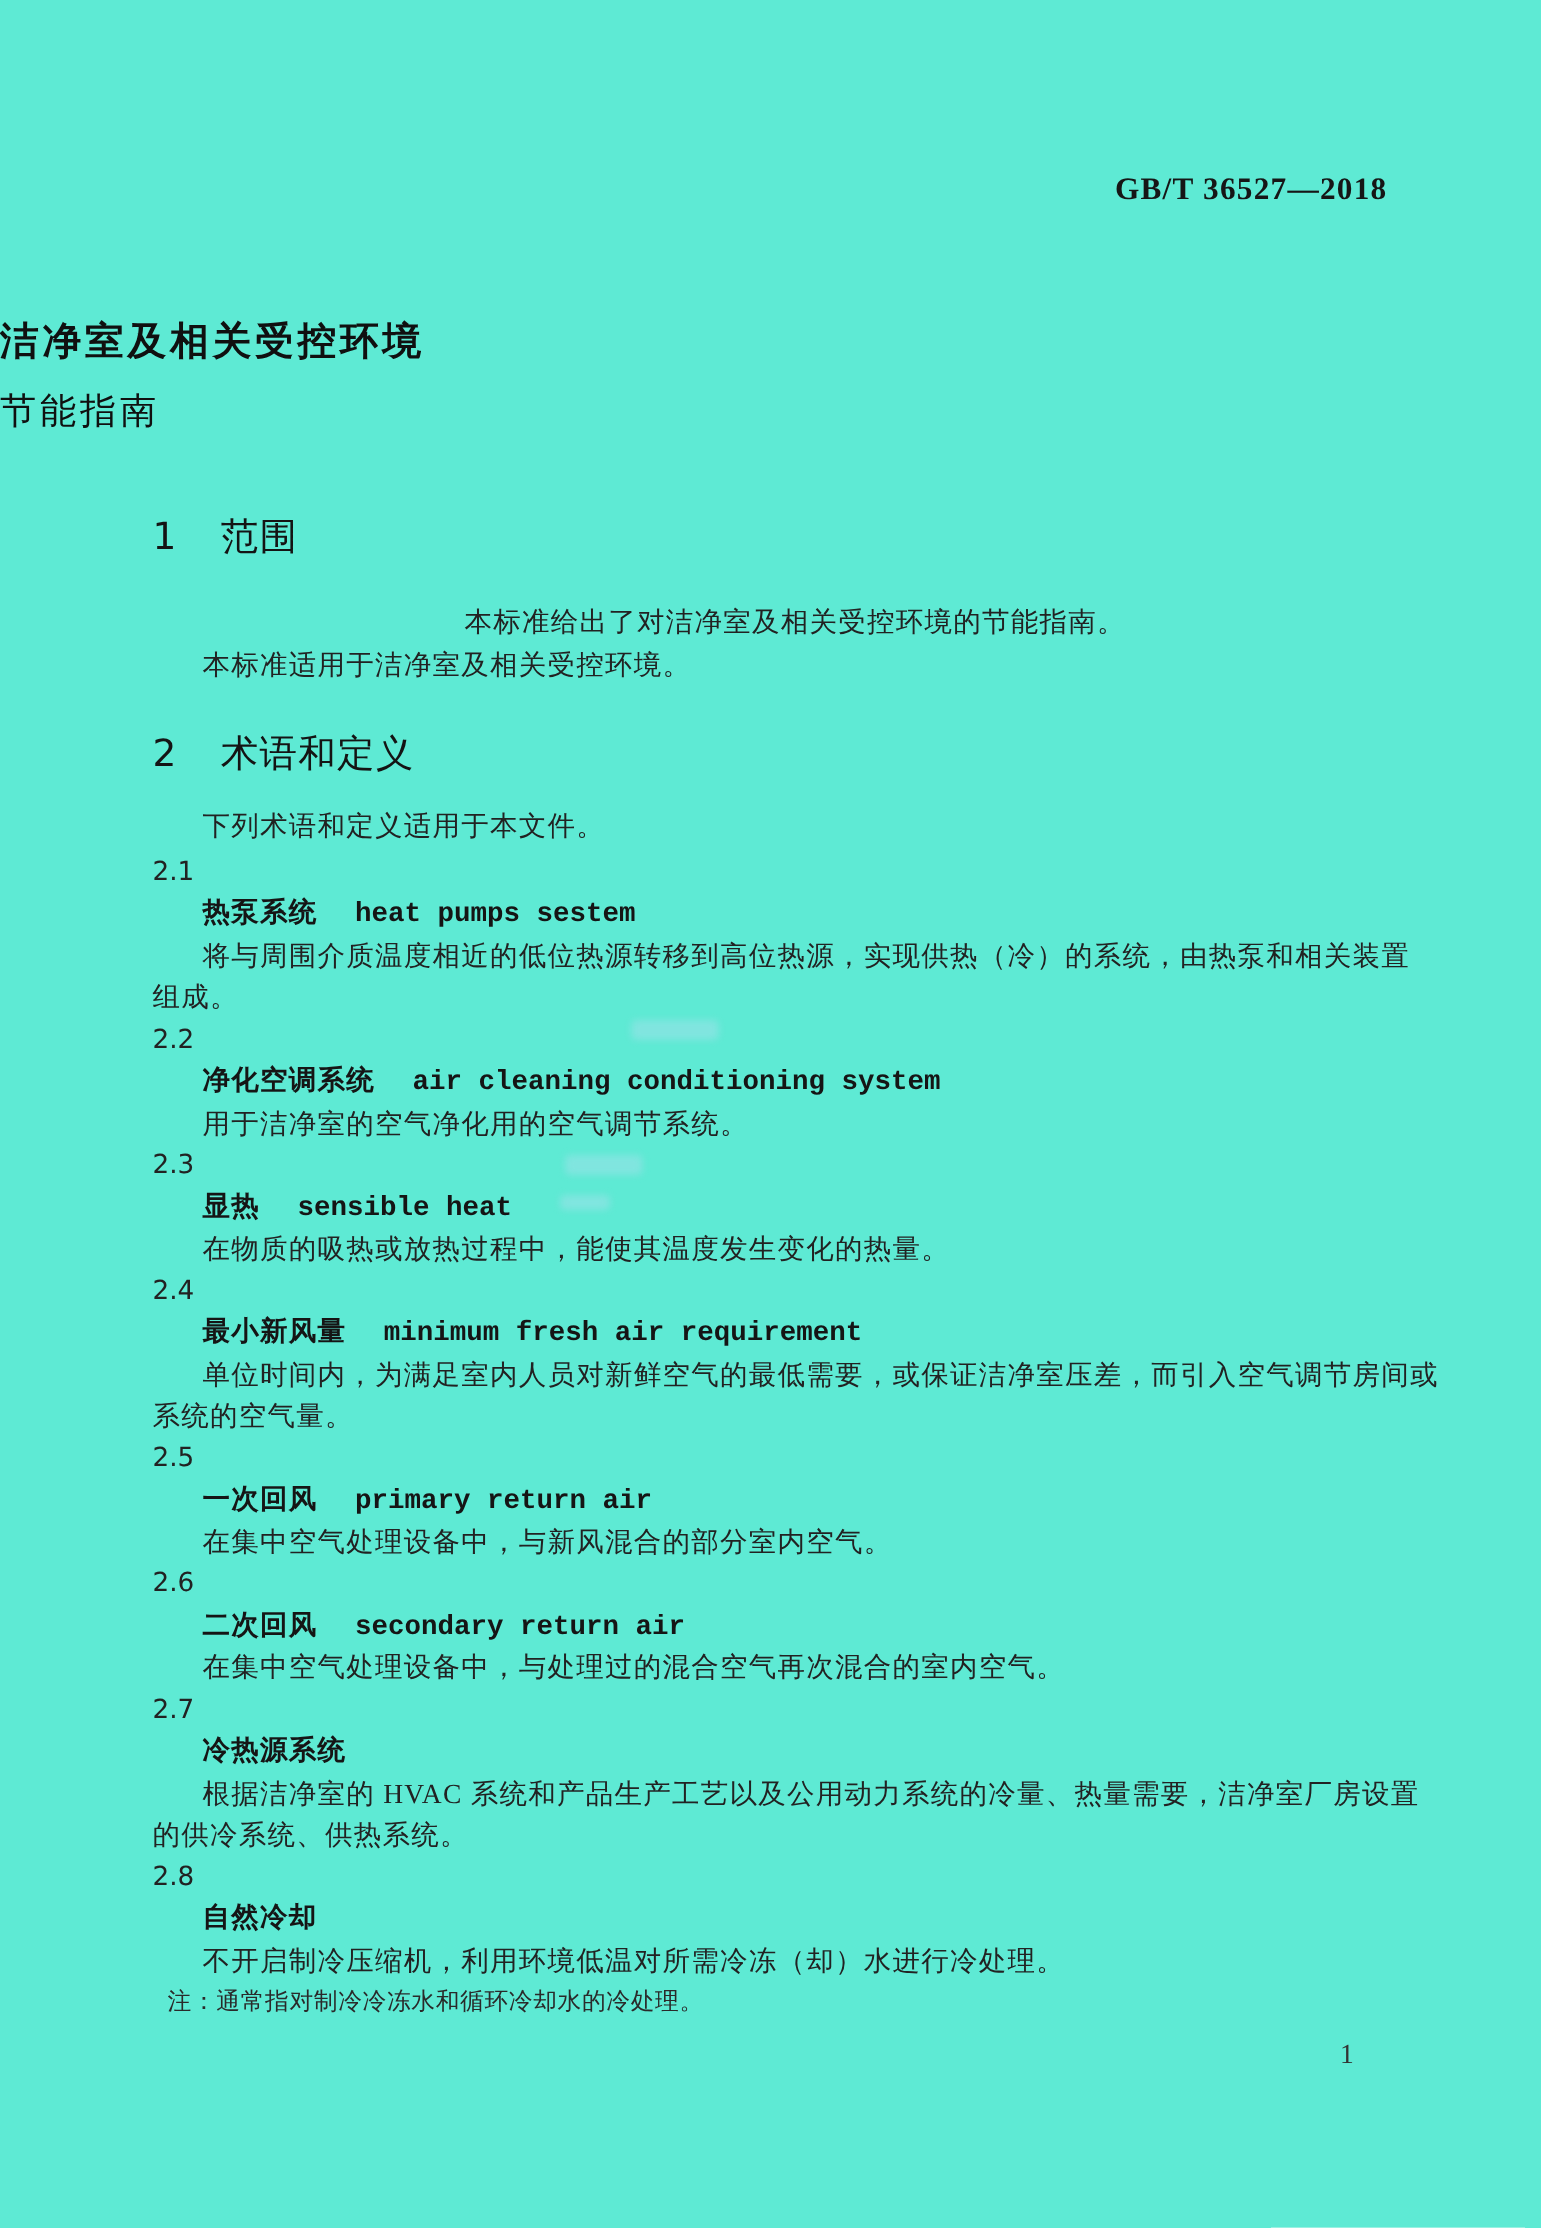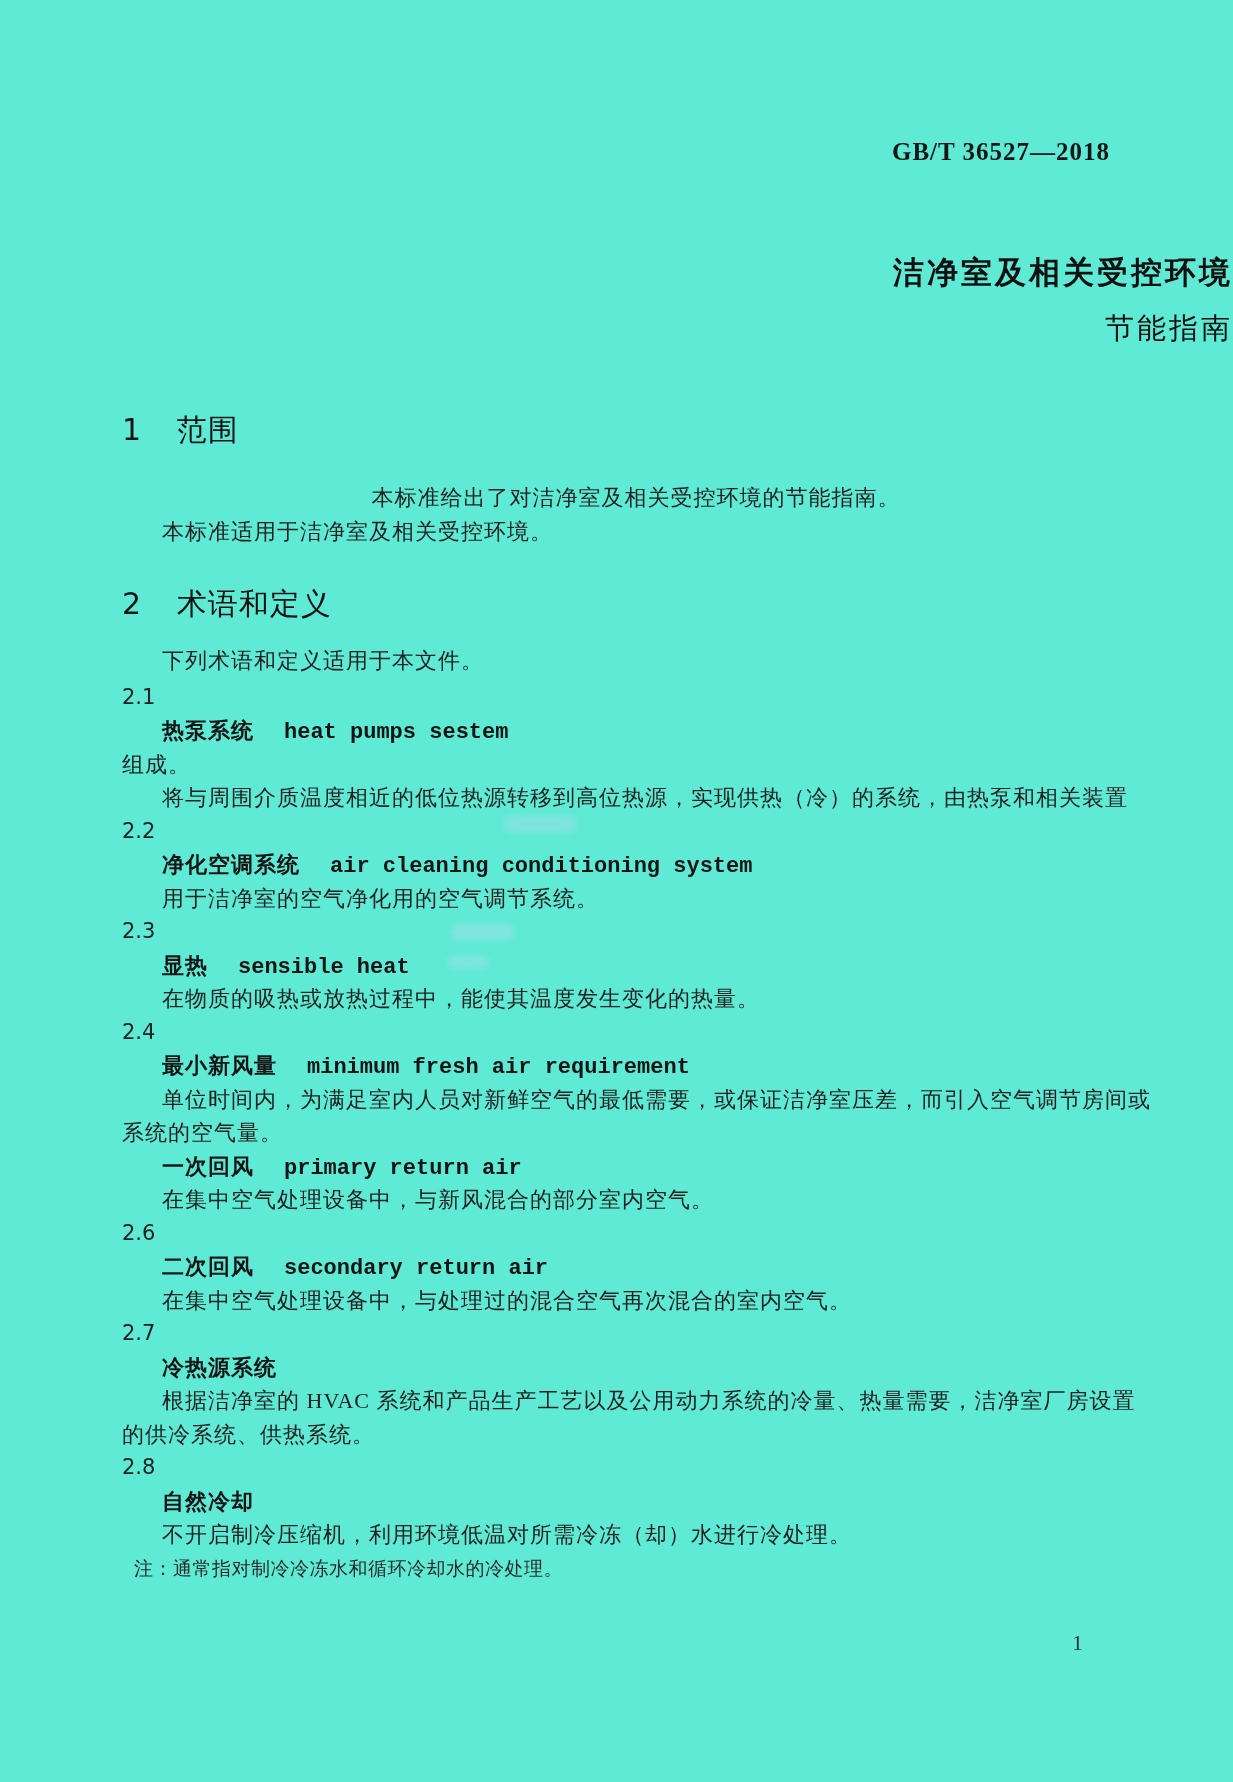--- a/index.html
+++ b/index.html
@@ -26,21 +26,21 @@
     font-size:25px;
     letter-spacing:1px;
     color:#161616;
   }
   
   .title-block{
     position:absolute;
     top:252px;
     left:0;
     width:100%;
-    text-align:right;
+    text-align:left;
     color:#101010;
   }
   .title-line1{
     font-family:"DejaVu Sans","Liberation Sans",sans-serif;
     font-weight:bold;
     font-size:31px;
     letter-spacing:3px;
     margin-bottom:15px;
   }
   .title-line2{
@@ -152,42 +152,43 @@
       <span class="sec-lbl">术语和定义</span>
     </div>
     <div class="ln indent gap-h2-intro">下列术语和定义适用于本文件。</div>
 
     <div class="gap-intro-terms">
 
       <div class="ln clause-num">2.1</div>
       <div class="ln indent term-line">
         <span>热泵系统</span><span class="en">heat pumps sestem</span>
       </div>
+      <div class="ln indent">将与周围介质温度相近的低位热源转移到高位热源，实现供热（冷）的系统，由热泵和相关装置</div>
       <div class="ln">组成。</div>
-      <div class="ln indent">将与周围介质温度相近的低位热源转移到高位热源，实现供热（冷）的系统，由热泵和相关装置</div>
 
       <div class="ln clause-num">2.2</div>
       <div class="ln indent term-line">
         <span>净化空调系统</span><span class="en">air cleaning conditioning system</span>
       </div>
       <div class="ln indent">用于洁净室的空气净化用的空气调节系统。</div>
 
       <div class="ln clause-num">2.3</div>
       <div class="ln indent term-line">
         <span>显热</span><span class="en">sensible heat</span>
       </div>
       <div class="ln indent">在物质的吸热或放热过程中，能使其温度发生变化的热量。</div>
 
       <div class="ln clause-num">2.4</div>
       <div class="ln indent term-line">
         <span>最小新风量</span><span class="en">minimum fresh air requirement</span>
       </div>
       <div class="ln indent">单位时间内，为满足室内人员对新鲜空气的最低需要，或保证洁净室压差，而引入空气调节房间或</div>
       <div class="ln">系统的空气量。</div>
 
+      <div class="ln clause-num">2.5</div>
       <div class="ln indent term-line">
         <span>一次回风</span><span class="en">primary return air</span>
       </div>
       <div class="ln indent">在集中空气处理设备中，与新风混合的部分室内空气。</div>
 
       <div class="ln clause-num">2.6</div>
       <div class="ln indent term-line">
         <span>二次回风</span><span class="en">secondary return air</span>
       </div>
       <div class="ln indent">在集中空气处理设备中，与处理过的混合空气再次混合的室内空气。</div>

